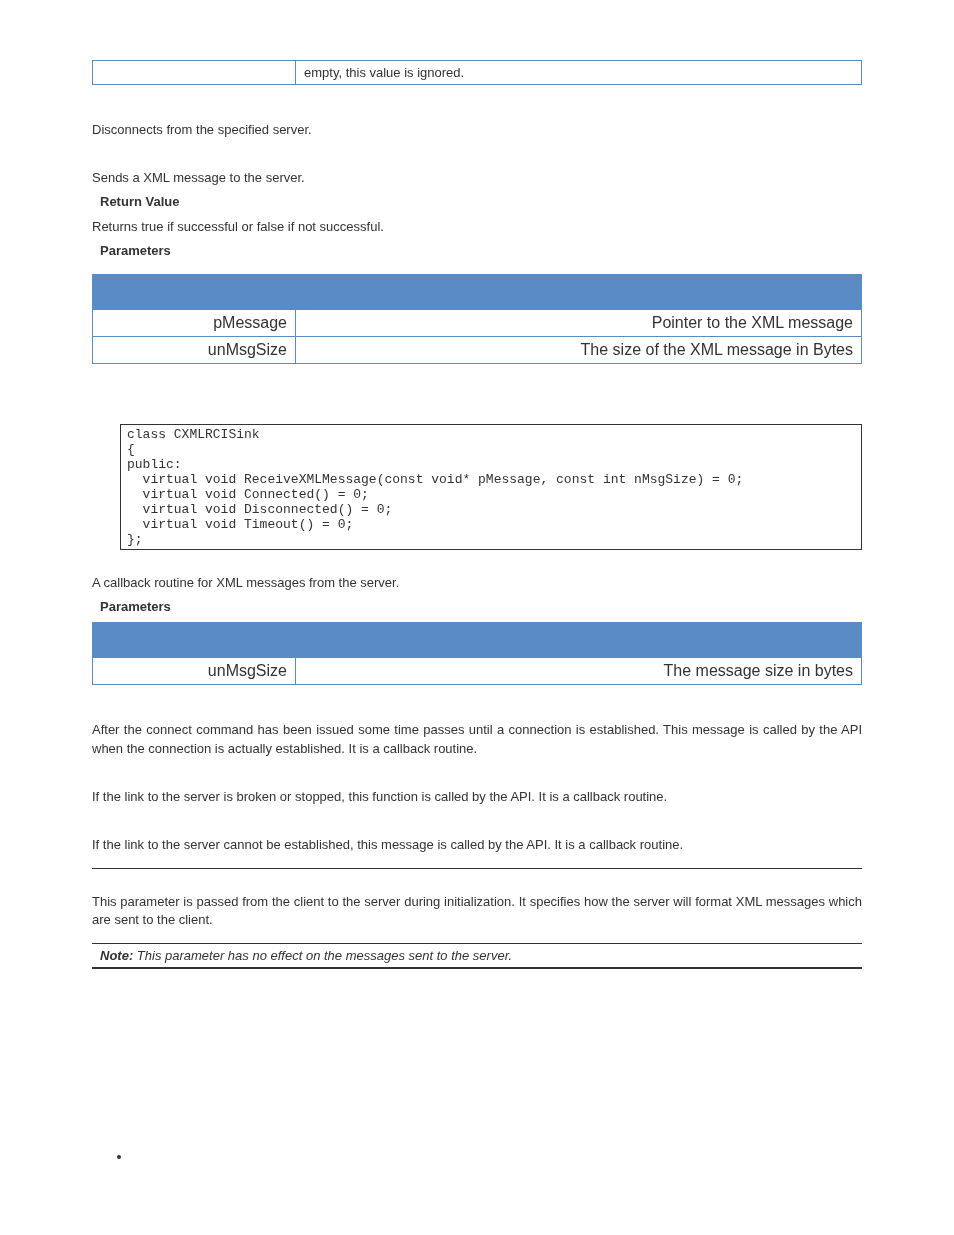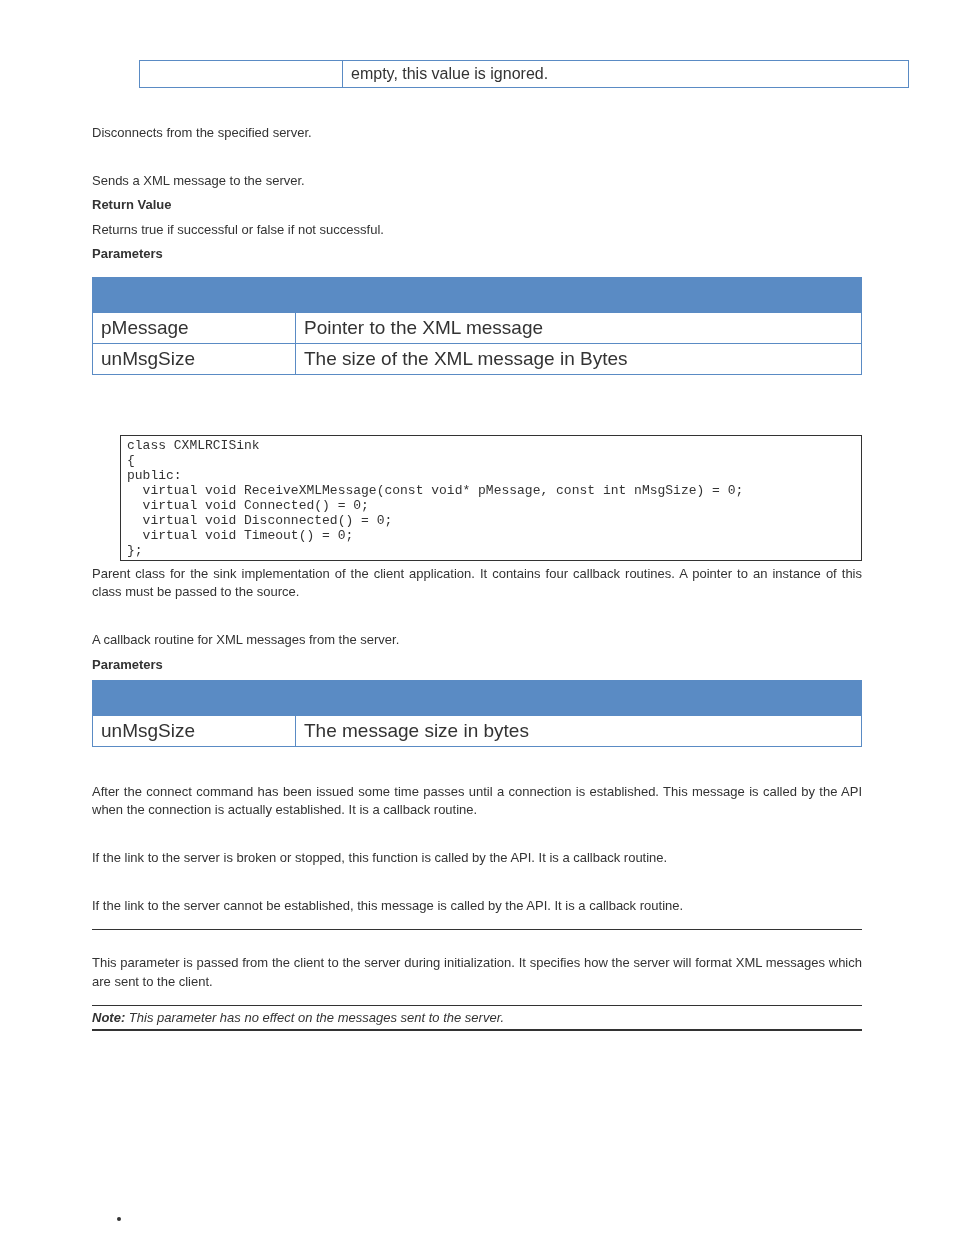--- a/index.html
+++ b/index.html
@@ -15,53 +15,54 @@
     margin: 0 auto;
     padding: 60px 0 40px 0;
   }
   .para {
     margin: 0 0 6px 0;
     line-height: 1.4;
     text-align: justify;
   }
   .bold {
     font-weight: bold;
+    margin-left: 8px;
   }
   .spacer-sm { height: 8px; }
   .spacer-md { height: 24px; }
   .spacer-lg { height: 36px; }
   .hr {
     border: none;
     border-top: 1px solid #333;
     margin: 0;
   }
   table.params {
     width: 100%;
     border-collapse: collapse;
-    font-size: 19px;
+    font-size: 16px;
+    text-align: right;
   }
   table.params th {
     background: #5a8bc4;
     height: 26px;
     border: 1px solid #5a8bc4;
     padding: 4px 8px;
   }
   table.params td {
     border: 1px solid #5a8bc4;
     padding: 4px 8px;
     vertical-align: top;
   }
   table.params td.name {
     width: 186px;
   }
   .trailing-table {
     width: 100%;
     border-collapse: collapse;
-    font-size: 16px;
-    margin-left: 47px;
+    font-size: 13px;
   }
   .trailing-table td {
     border: 1px solid #5a8bc4;
     padding: 4px 8px;
     vertical-align: top;
   }
   .trailing-table td.name {
     width: 186px;
   }
   .codebox {
@@ -134,21 +135,20 @@
 
   <div class="codebox">class CXMLRCISink
 {
 public:
   virtual void ReceiveXMLMessage(const void* pMessage, const int nMsgSize) = 0;
   virtual void Connected() = 0;
   virtual void Disconnected() = 0;
   virtual void Timeout() = 0;
 };</div>
 
-  <p class="para" style="margin-top:4px">Parent class for the sink implementation of the client application. It contains four callback routines. A pointer to an instance of this class must be passed to the source.</p>
 
   <div class="spacer-md"></div>
 
   <p class="para">A callback routine for XML messages from the server.</p>
   <p class="para bold">Parameters</p>
 
   <table class="params">
     <tbody>
         <tr>
           <th></th>

